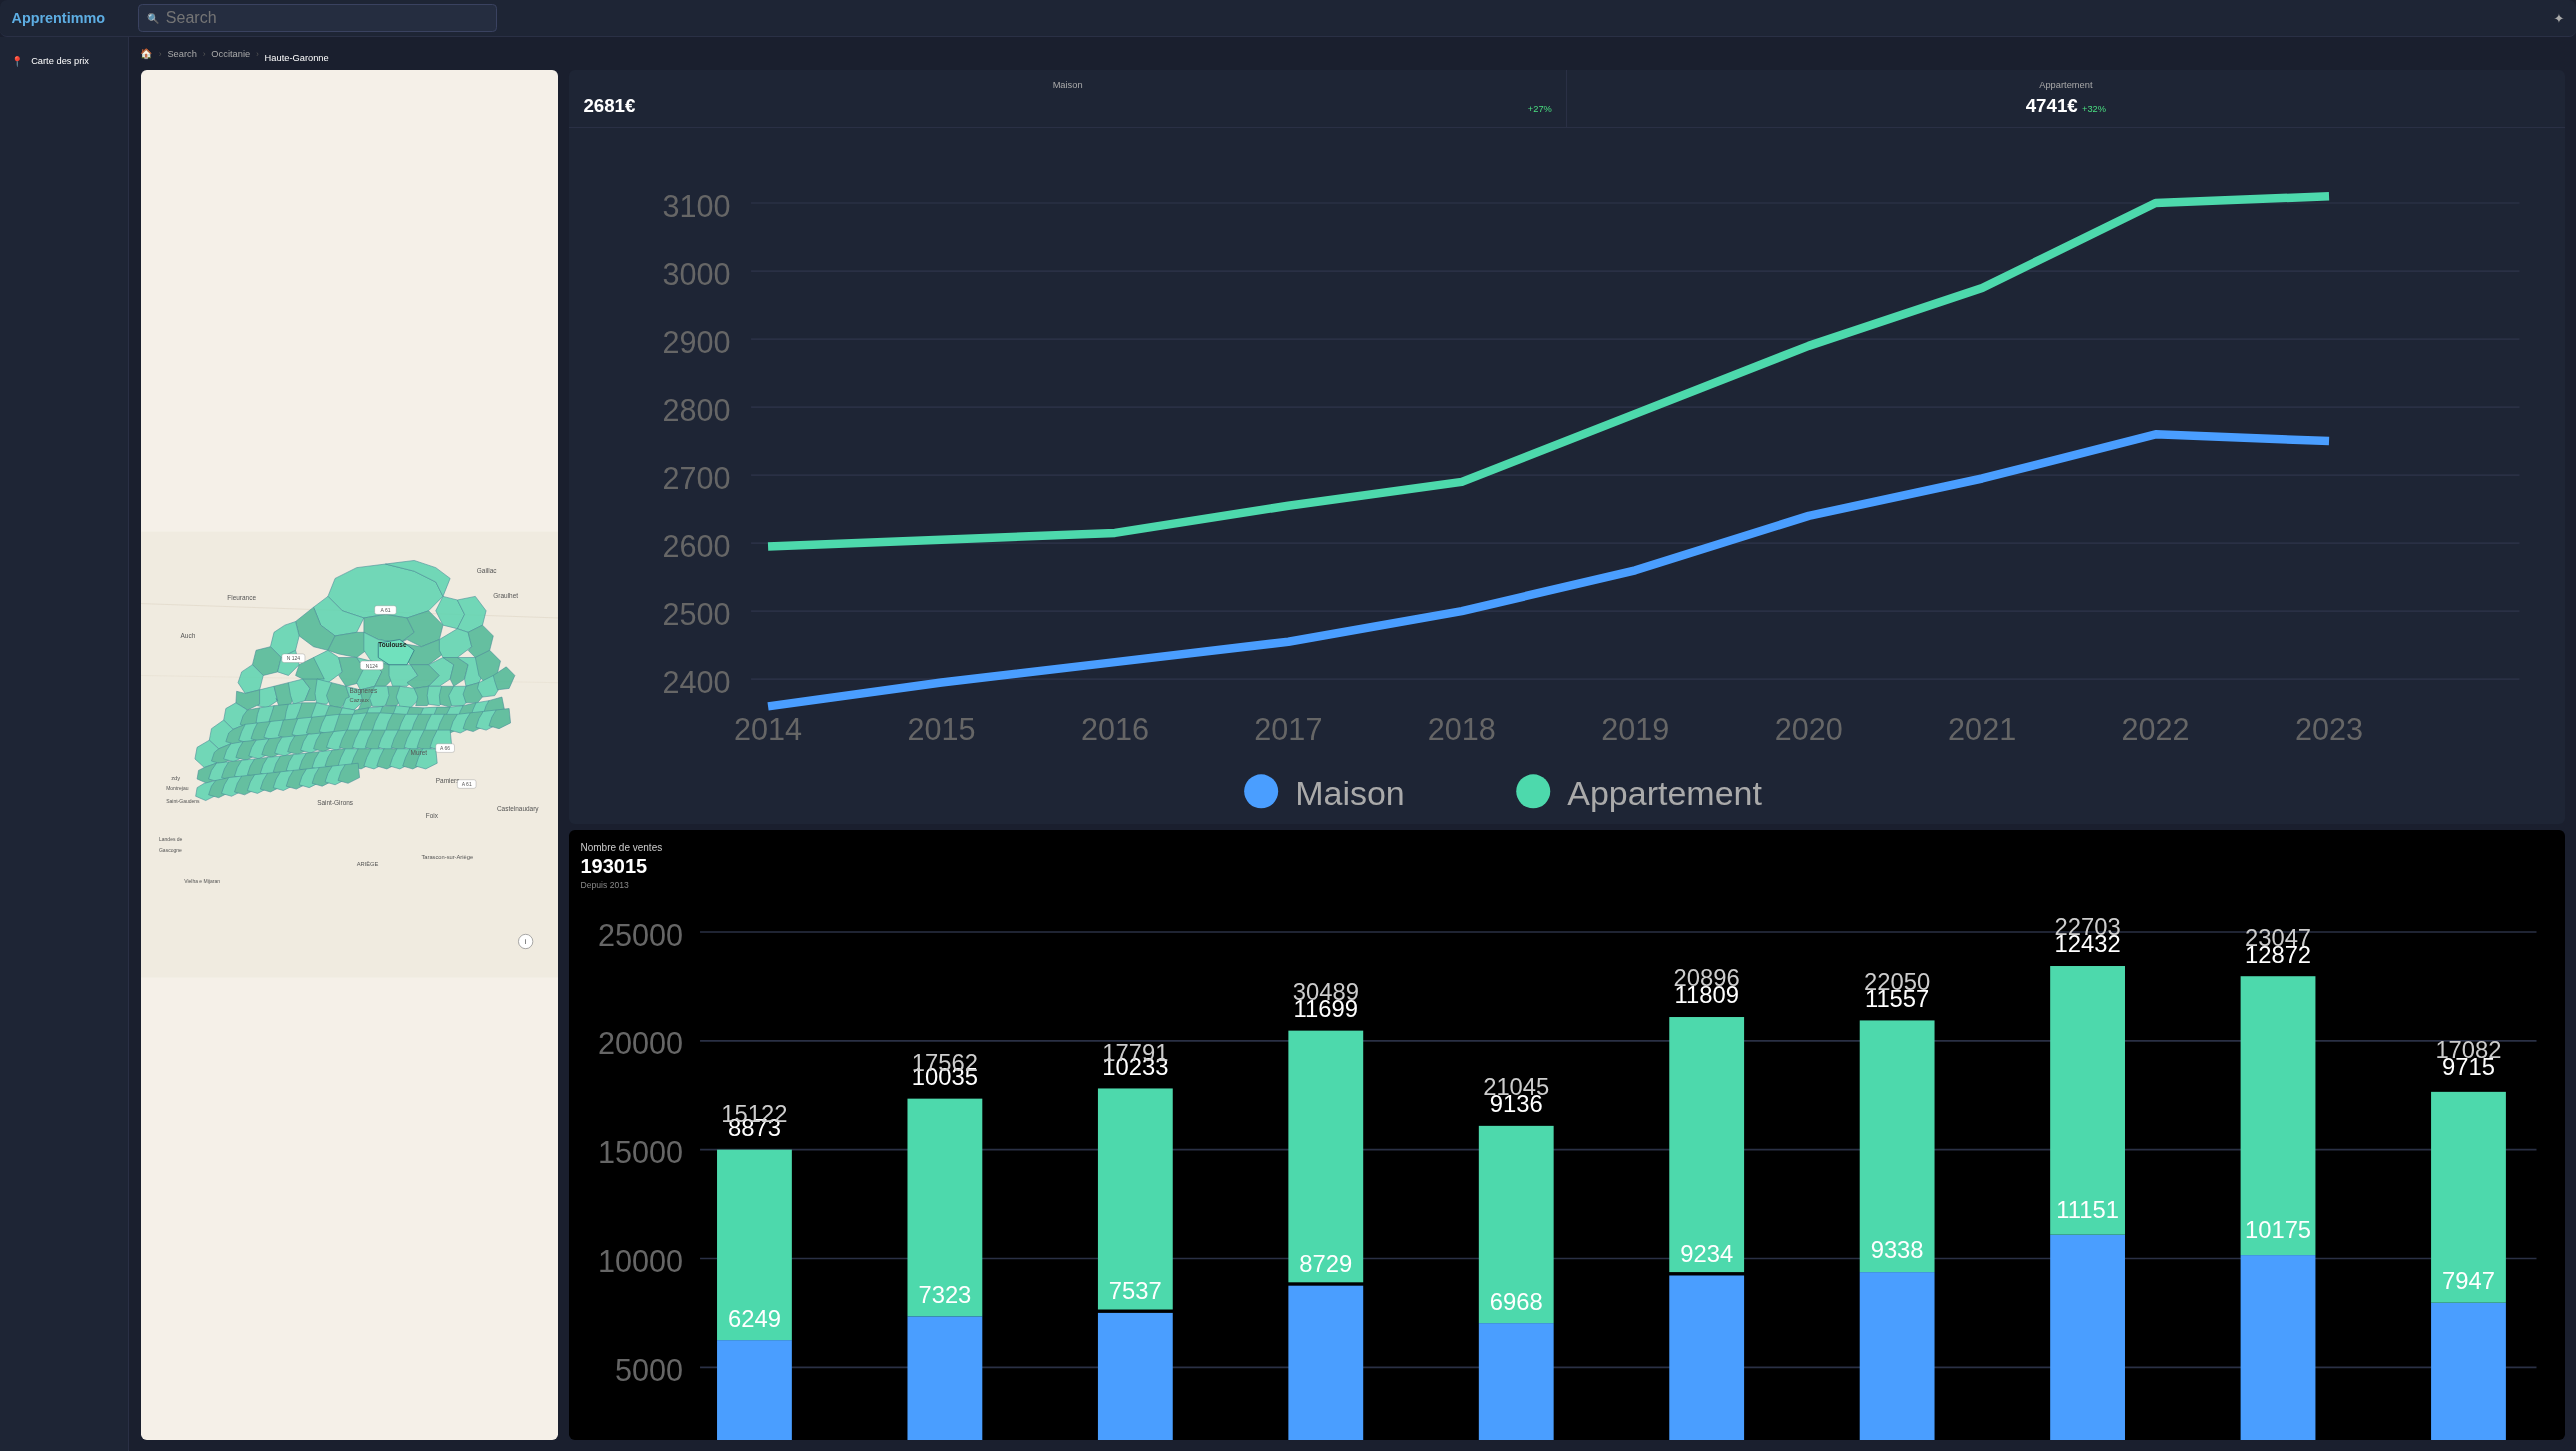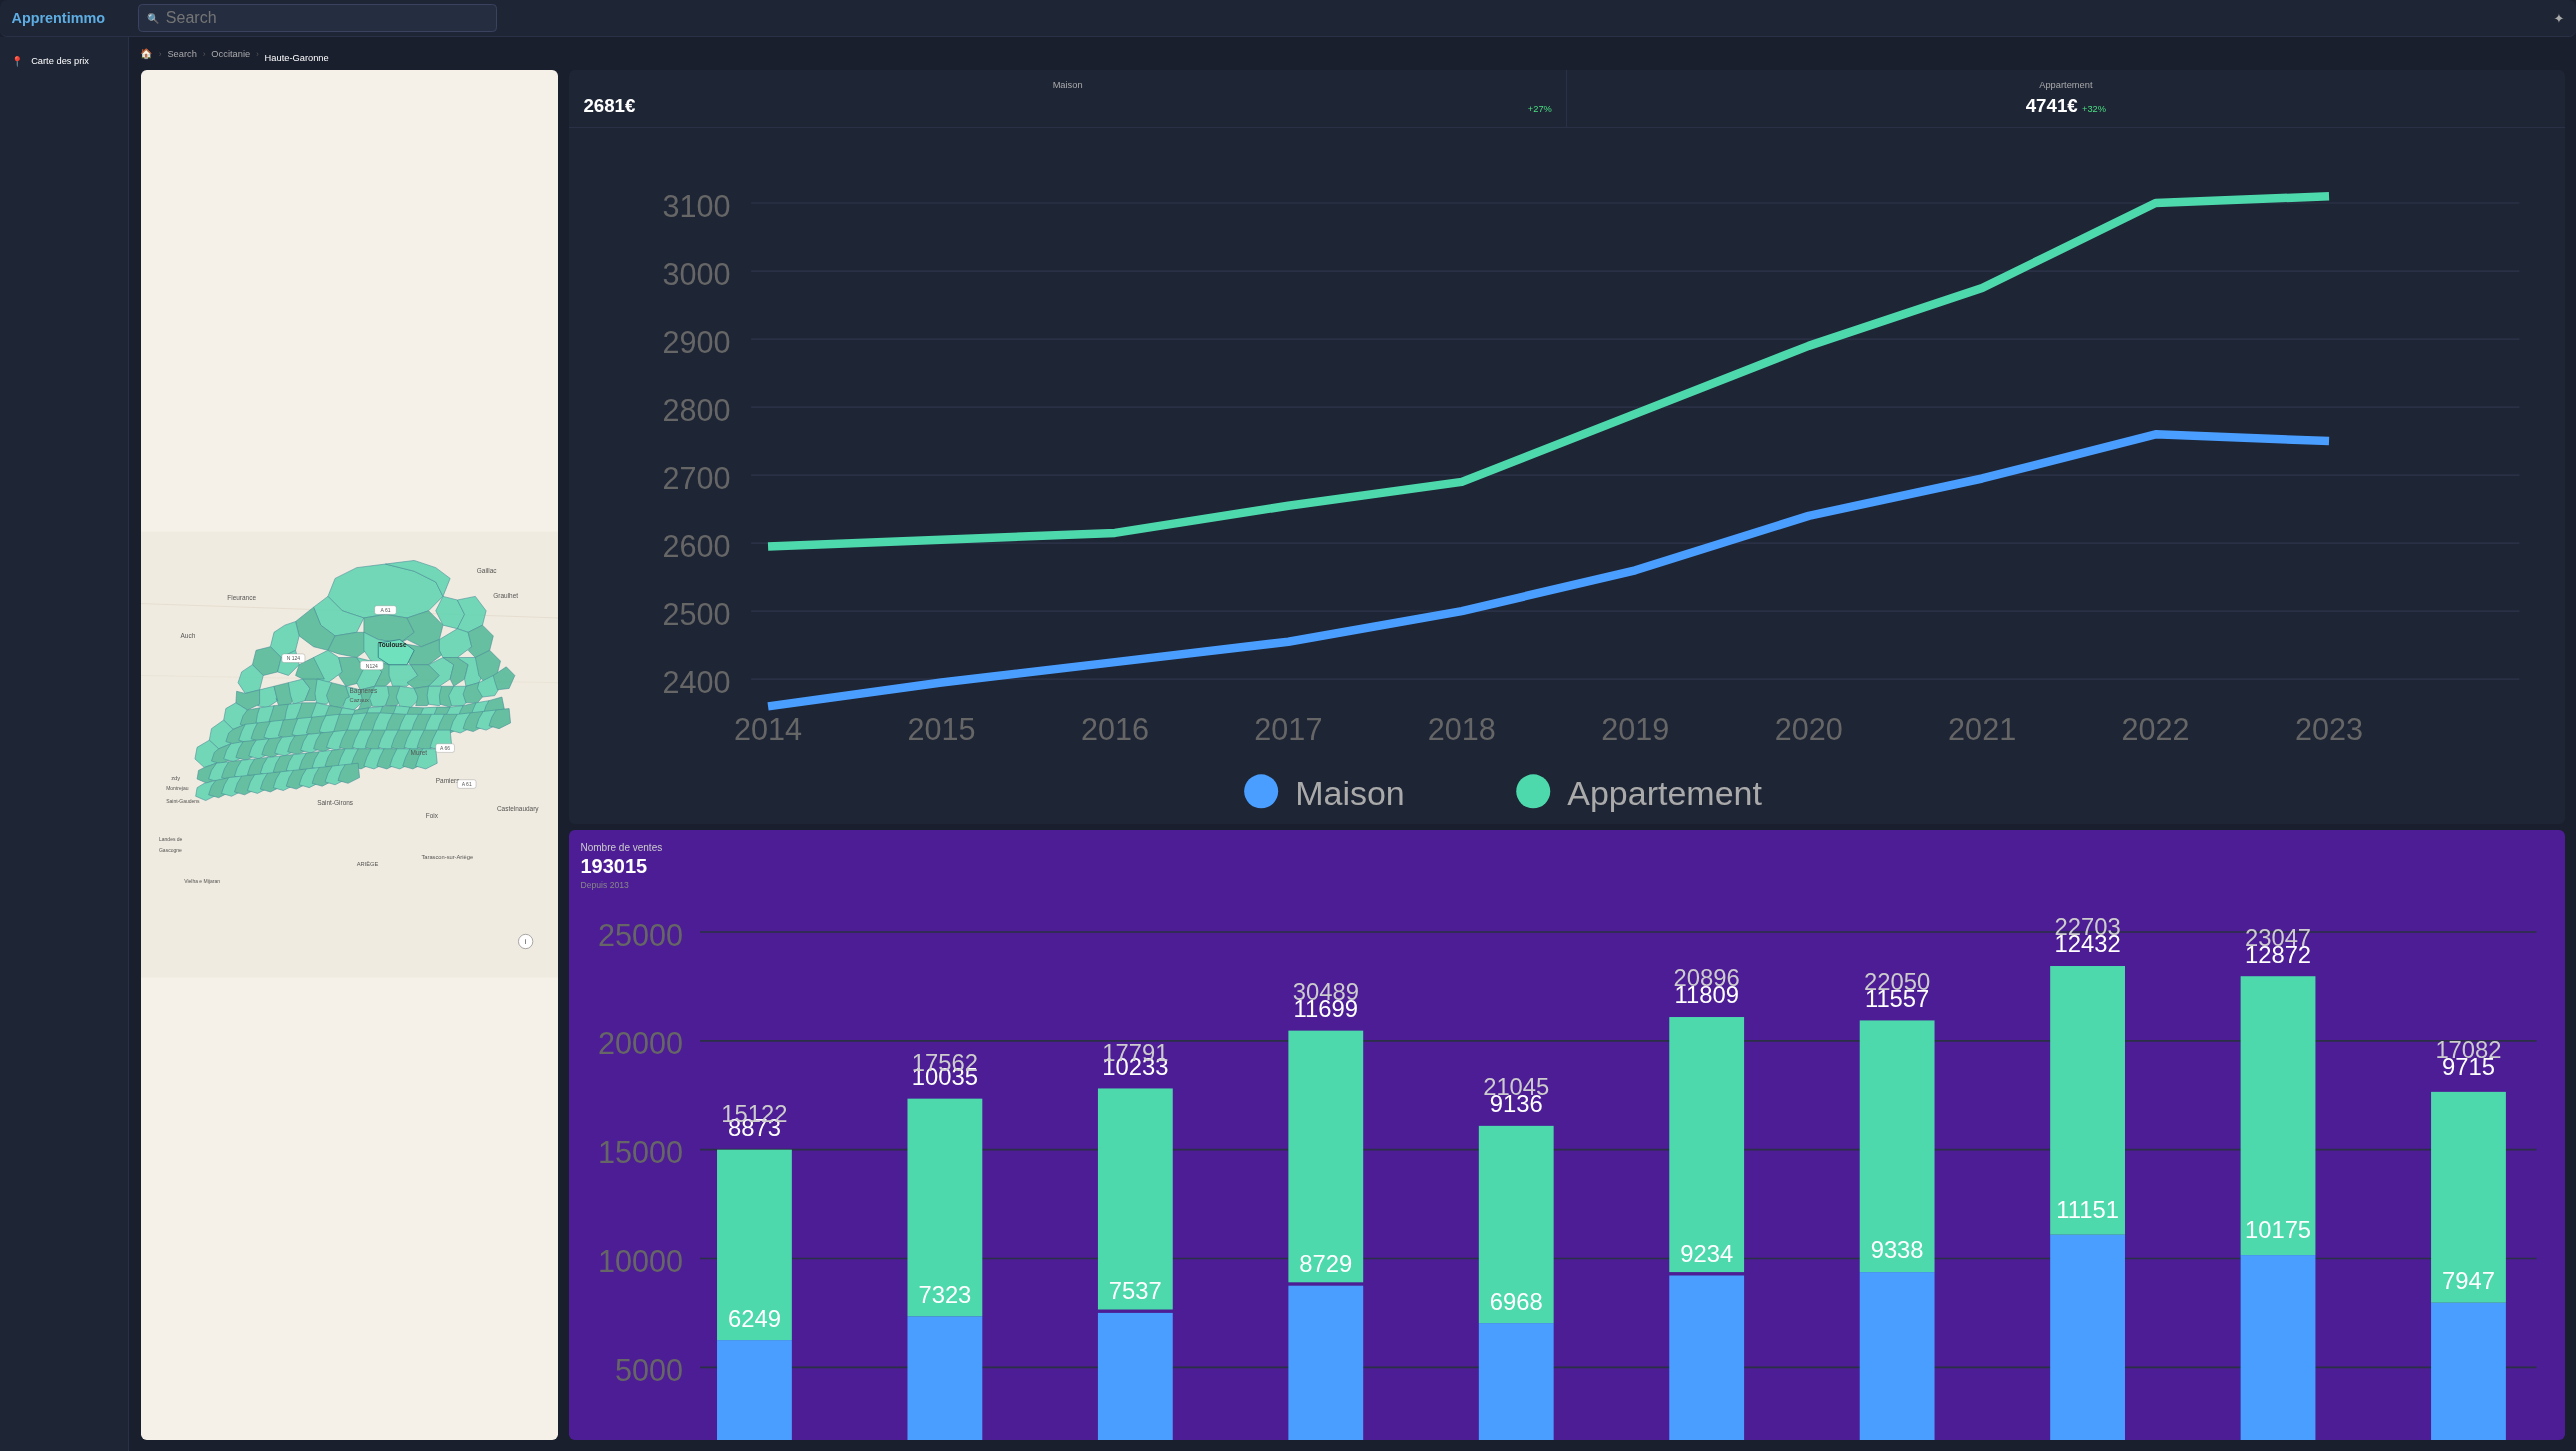--- a/index.html
+++ b/index.html
@@ -175,21 +175,21 @@
     }
 
     
     .line-chart-container {
       padding: 7.2px 11.5px;
       position: relative;
     }
 
     
     .sales-panel {
-      background: #4c1d95;
+      background: #000000;
       border-radius: 5.8px;
       padding: 11.5px;
       flex: 1;
       overflow: hidden;
     }
     .sales-title {
       font-size: 10px;
       color: #ccc;
       margin-bottom: 2.9px;
     }

